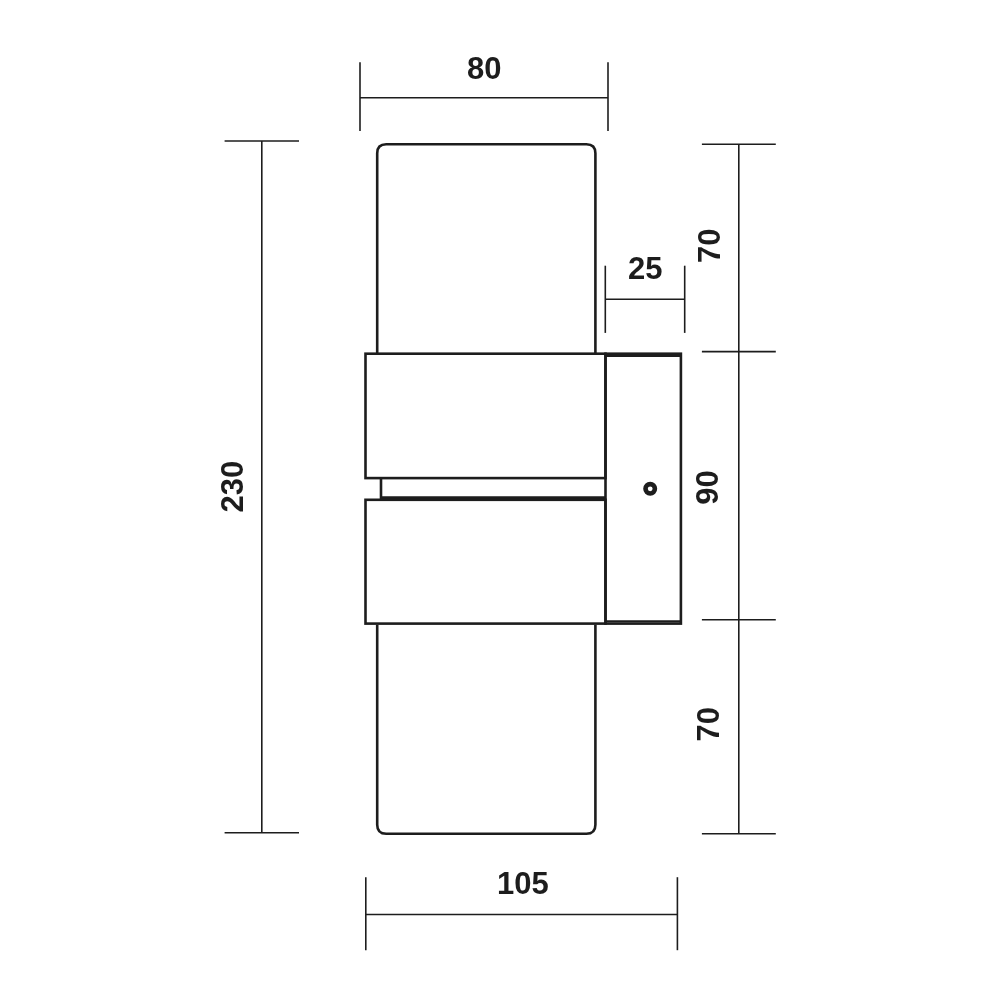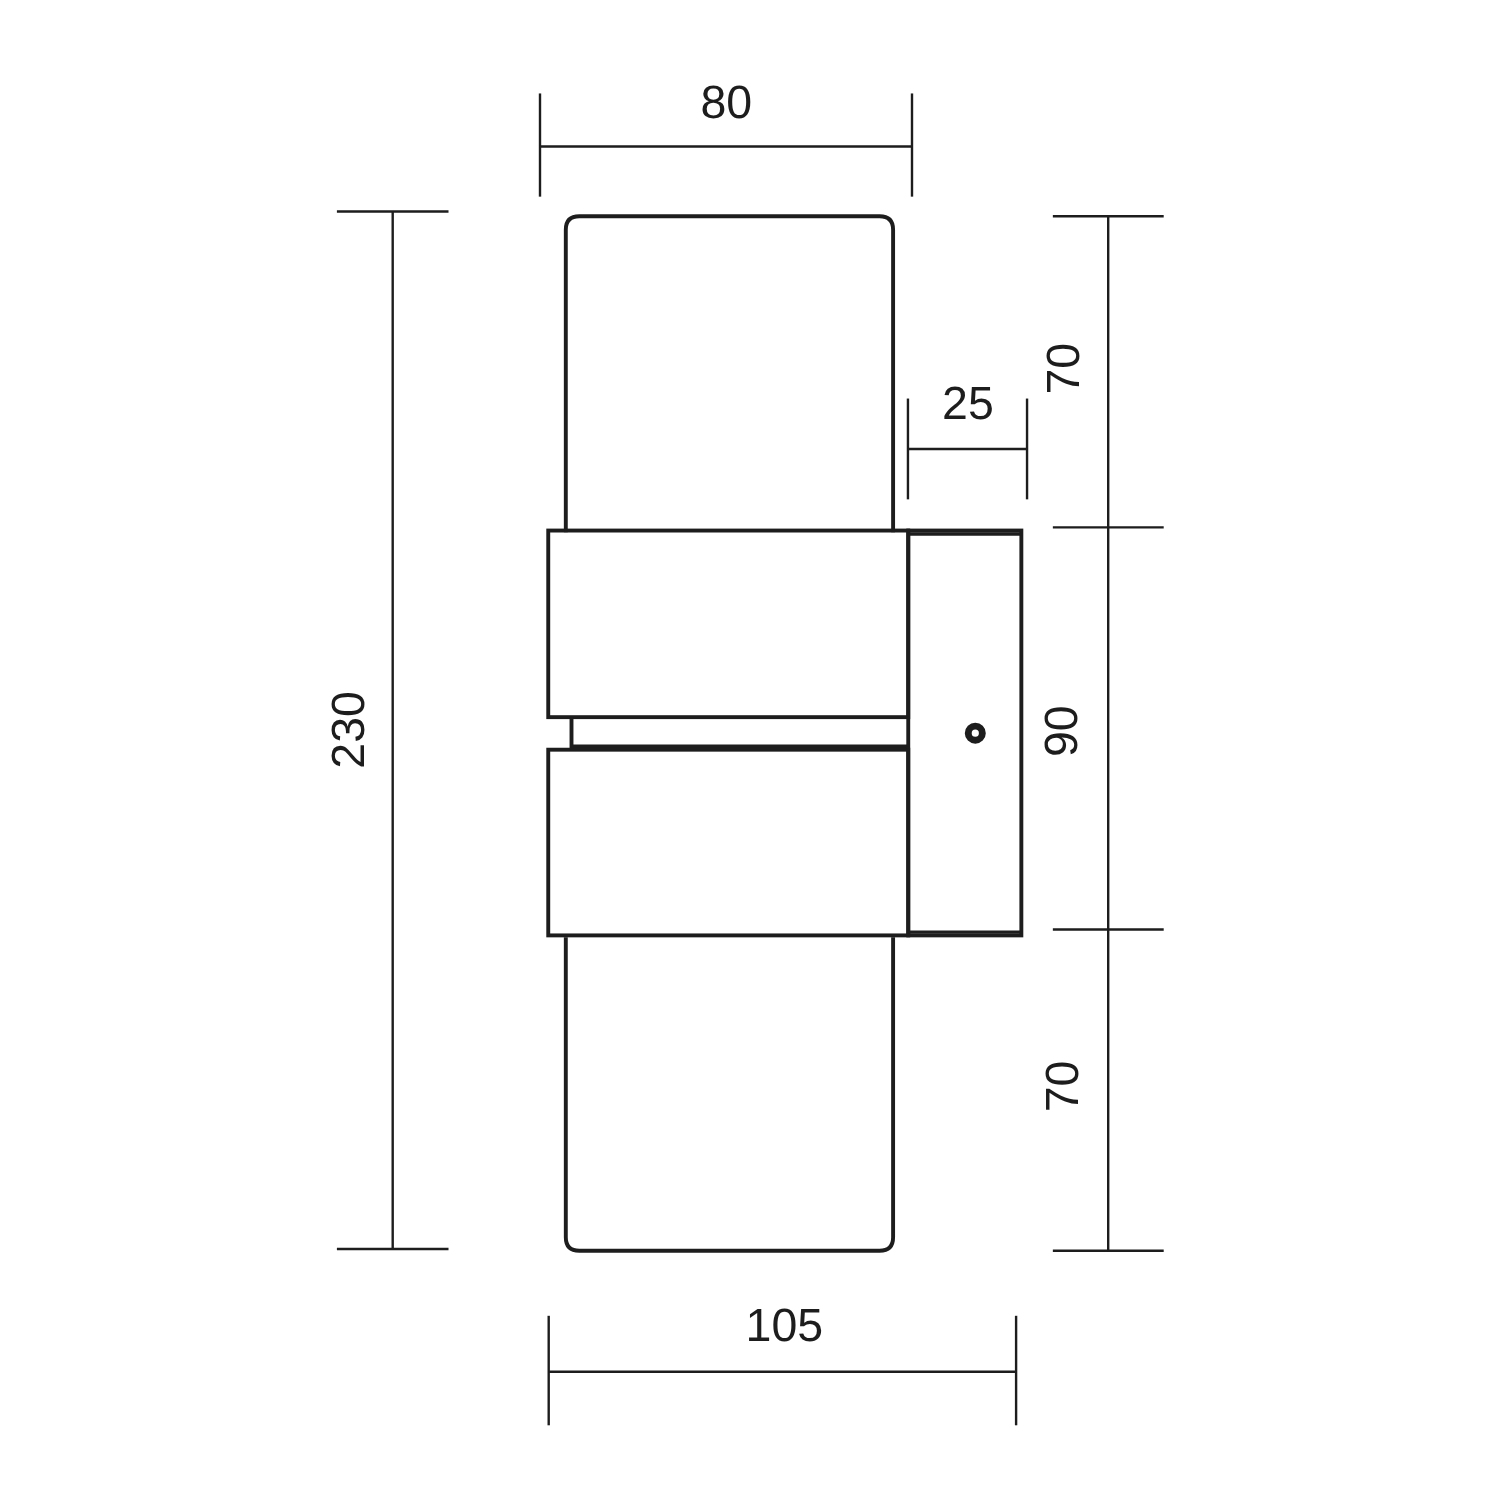--- a/index.html
+++ b/index.html
@@ -1,16 +1,16 @@
 <!DOCTYPE html>
 <html><head>
 <meta charset="utf-8">
 <style>
   html,body{margin:0;padding:0;background:#ffffff;}
-  .page{width:1000px;height:1000px;position:relative;background:#f9a8d4;filter:grayscale(100%);}
+  .page{width:1000px;height:1000px;position:relative;background:#f9a8d4;filter:grayscale(100%);font-weight:bold;}
   text{font-family:"Liberation Sans",sans-serif;fill:#1d1d1b;font-size:31px;}
 </style>
 </head>
 <body>
 <div class="page">
 <svg width="1000" height="1000" viewBox="0 0 1000 1000">
 
   <rect x="0" y="0" width="1000" height="1000" fill="#ffffff"></rect>
 
   <g stroke="#1d1d1b" stroke-width="1.6" fill="none">

